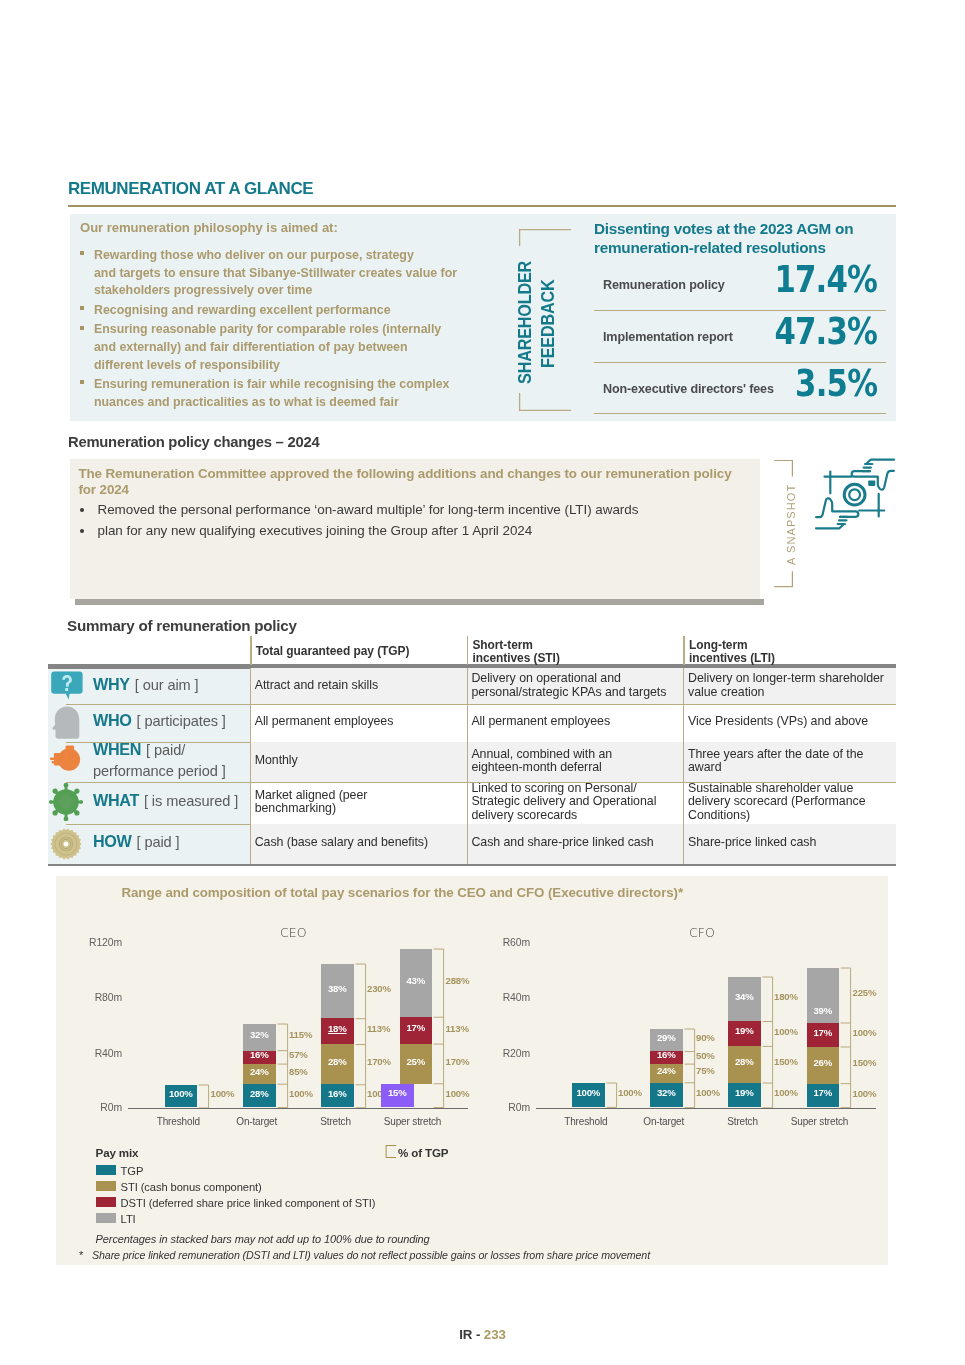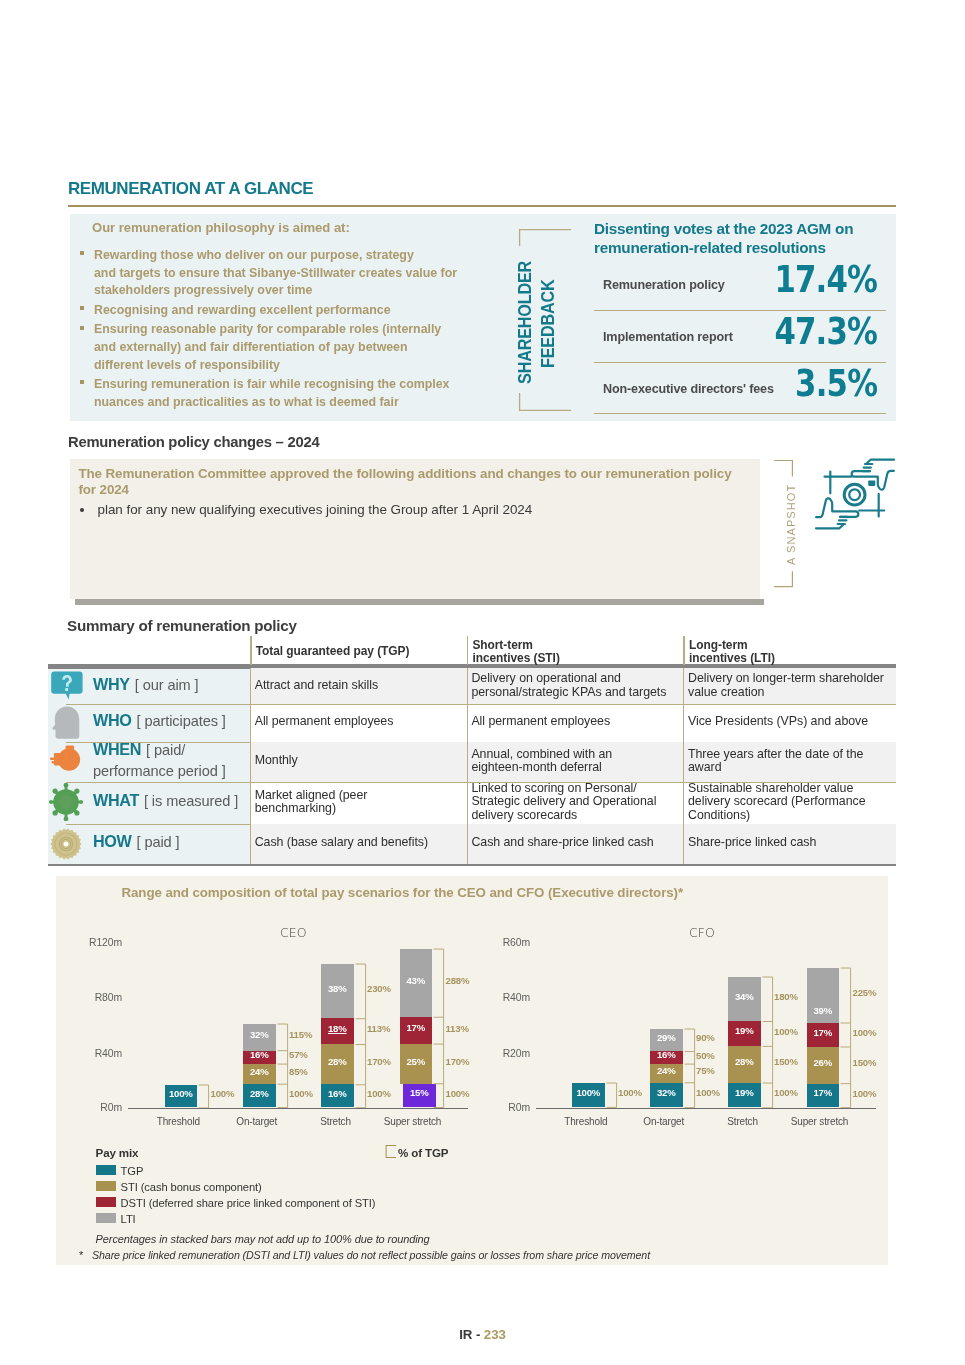--- a/index.html
+++ b/index.html
@@ -10,21 +10,21 @@
 
   
   #page-title{left:69px;top:133px;font-size:34px;color:#717171;letter-spacing:0.95px;font-weight:200;
               font-family:"DejaVu Sans Condensed","DejaVu Sans",sans-serif;line-height:38px;white-space:nowrap;}
   #page-subtitle{left:68px;top:179px;font-size:17px;color:#14798b;font-weight:bold;letter-spacing:-0.42px;
                  line-height:19px;white-space:nowrap;font-family:"Liberation Sans",sans-serif;}
   #title-rule{left:68px;top:205px;width:828px;height:1.6px;background:#a39161;}
 
   
   #philosophy-box{left:70px;top:214px;width:826px;height:207px;background:#eaf2f4;}
-  #philosophy-heading{left:80px;top:220px;width:400px;font-size:13.1px;font-weight:bold;color:#ab9a6c;line-height:16px;font-family:"Liberation Sans",sans-serif;letter-spacing:-0.05px;margin-left:12px;}
+  #philosophy-heading{left:80px;top:220px;width:400px;font-size:13.1px;font-weight:bold;color:#ab9a6c;line-height:16px;font-family:"Liberation Sans",sans-serif;letter-spacing:-0.05px;}
   .phil-list{position:absolute;left:80px;top:247px;width:400px;}
   .phil-item{position:relative;padding-left:14px;margin-bottom:1.7px;font-size:12.4px;font-weight:bold;color:#ab9a6c;
              line-height:17.7px;font-family:"Liberation Sans",sans-serif;letter-spacing:-0.02px;white-space:nowrap;}
   .phil-item .bullet{position:absolute;left:-0.2px;top:4.4px;width:4.0px;height:4.0px;background:#a69462;font-size:0;line-height:0;overflow:hidden;}
 
   
   #sf-box{left:583px;top:214px;width:313px;height:207px;background:transparent;}
   #sf-bracket{left:515px;top:227px;width:60px;height:186px;}
   #sf-label{left:500px;top:256px;width:90px;height:152px;}
   #sf-label .txt{position:absolute;font-size:18px;font-weight:bold;color:#14798b;letter-spacing:-0.2px;
@@ -171,20 +171,24 @@
     </div>
 
   <div class="abs" id="pc-title">Remuneration policy changes – 2024</div>
   <div class="abs" id="pc-shadow"></div>
   <div class="abs" id="pc-box"></div>
   <div class="abs" id="pc-heading">
       <div>The Remuneration Committee approved the following additions and changes to our remuneration policy</div>
       <div>for 2024</div>
     </div>
   <div class="pc-list" id="pc-list">
+      <div class="pc-item">
+        <span class="bullet">•</span>
+        <div>Removed the personal performance ‘on-award multiple’ for long-term incentive (LTI) awards</div>
+      </div>
       <div class="pc-item">
         <span class="bullet">•</span>
         <div>plan for any new qualifying executives joining the Group after 1 April 2024</div>
       </div>
     </div>
   <svg class="abs" id="snap-bracket" viewBox="0 0 21 129">
     <path d="M1.2 1.5 H19.4 V17.4" fill="none" stroke="#b0a279" stroke-width="1.2"></path>
     <path d="M19.4 112.3 V127.6 H1.2" fill="none" stroke="#b0a279" stroke-width="1.2"></path>
   </svg>
   <div class="abs" id="snap-label">
@@ -411,21 +415,21 @@
         <div class="ch-seglbl" style="top: 19.1312px;">38%</div>
       </div>
       <svg class="ch-brk" width="12.6" height="145.84860000000003" viewBox="0 0 12.6 145.84860000000003" style="left: 338.8px; top: 962.651px;">
         <path d="M10.6 1 V144.8 M0.6 144.8 H10.6 M0.6 121.8 H10.6 M0.6 81.6 H10.6 M0.6 55.7 H10.6 M0.6 1 H10.6" fill="none" stroke="#b8a97a" stroke-width="1.0"></path>
       </svg>
       <div class="ch-pct" style="left: 351px; top: 1087.99px;">100%</div>
       <div class="ch-pct" style="left: 351px; top: 1056.35px;">170%</div>
       <div class="ch-pct" style="left: 351px; top: 1023.26px;">113%</div>
       <div class="ch-pct" style="left: 351px; top: 982.983px;">230%</div>
       <div class="ch-cat" style="top: 1116px; left: 304.25px;">Stretch</div>
-      <div class="ch-seg" style="left: 387px; width: 32.5px; top: 1083.71px; height: 23.785px; background: #6d28d9;">
+      <div class="ch-seg" style="left: 365px; width: 32.5px; top: 1083.71px; height: 23.785px; background: #8b5cf6;">
         <div class="ch-seglbl" style="top: 3.6925px;">15%</div>
       </div>
       <div class="ch-seg" style="left: 383.5px; width: 32.5px; top: 1044.07px; height: 39.6417px; background: rgb(169, 145, 80);">
         <div class="ch-seglbl" style="top: 11.6208px;">25%</div>
       </div>
       <div class="ch-seg" style="left: 383.5px; width: 32.5px; top: 1017.12px; height: 26.9563px; background: rgb(158, 36, 54);">
         <div class="ch-seglbl" style="top: 5.27817px;">17%</div>
       </div>
       <div class="ch-seg" style="left: 383.5px; width: 32.5px; top: 948.933px; height: 68.1837px; background: rgb(166, 166, 166);">
         <div class="ch-seglbl" style="top: 25.8918px;">43%</div>

